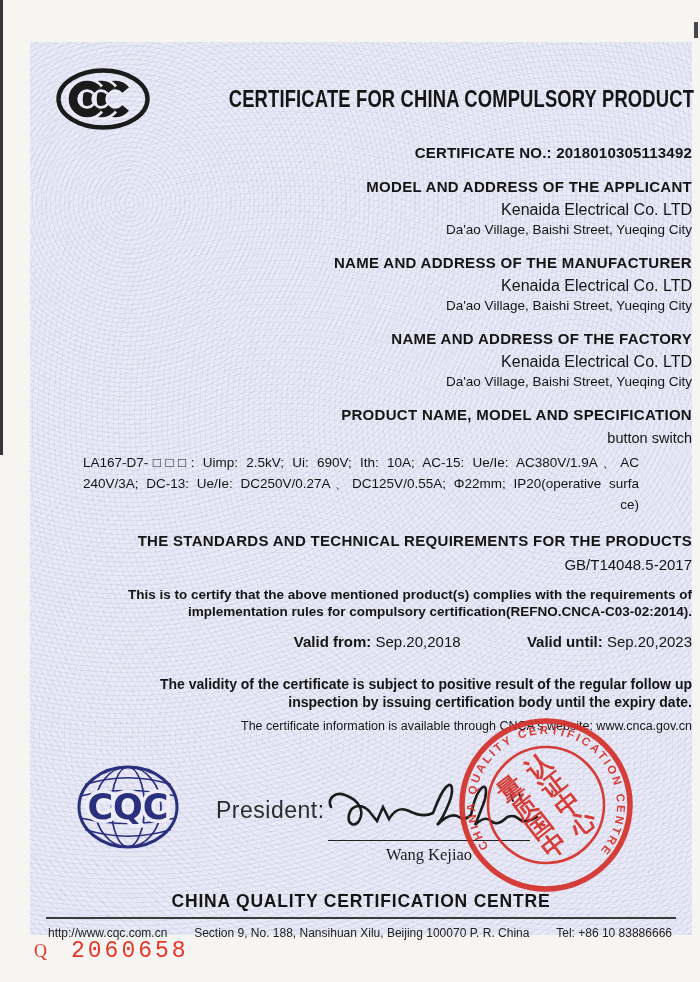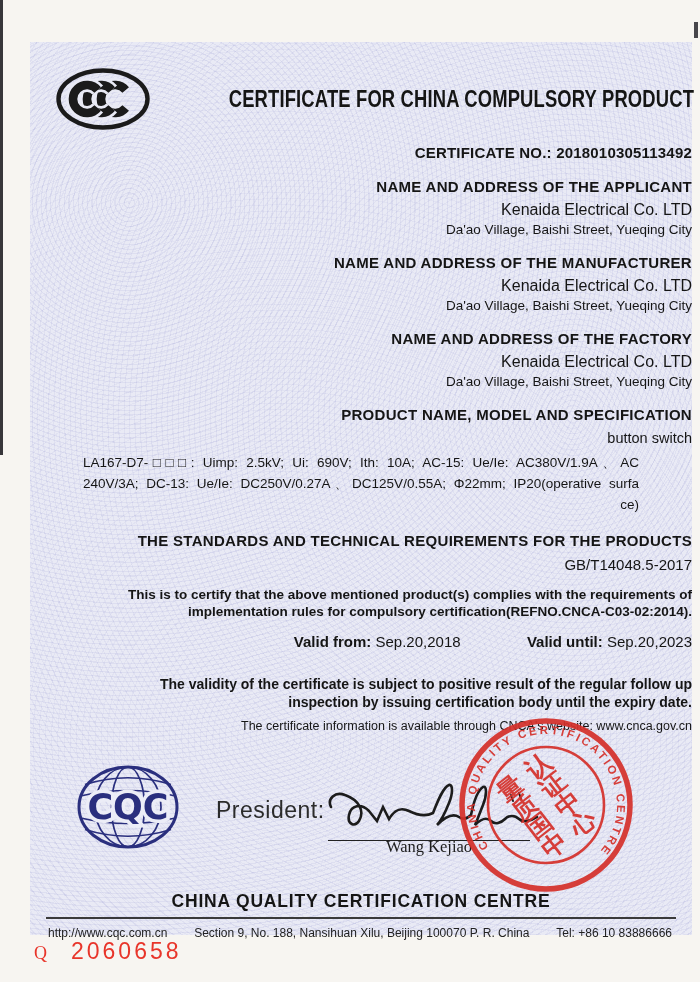--- a/index.html
+++ b/index.html
@@ -48,33 +48,33 @@
   .validrow .lbl{font-weight:700;}
   .validrow .gap{display:inline-block;width:58px;}
   .followup{margin-top:26px;font-size:14px;font-weight:700;line-height:17.5px;}
   .cnca{margin-top:8px;font-size:12.5px;}
 
   .sign-area{position:relative;height:155px;margin-top:0;}
   .cqc-logo{position:absolute;left:45px;top:30px;width:106px;height:88px;}
   .president-label{position:absolute;left:186px;top:64px;font-size:23px;color:#2b2b2b;letter-spacing:.5px;}
   .signature{position:absolute;left:295px;top:40px;width:218px;height:70px;}
   .sig-line{position:absolute;left:298px;top:107px;width:202px;height:0;border-top:1.6px solid #222;}
-  .president-name{position:absolute;left:298px;top:104px;width:202px;text-align:center;
+  .president-name{position:absolute;left:298px;top:112px;width:202px;text-align:center;
     font-family:"Liberation Serif","DejaVu Serif",serif;font-size:16.5px;color:#1c1c1c;}
   .seal{position:absolute;left:427px;top:-17px;width:178px;height:178px;opacity:.92;}
 
   .footer-org{margin-top:3px;text-align:center;font-size:17.5px;font-weight:700;letter-spacing:.8px;}
   .footer-rule{width:630px;margin:5px auto 0;border-top:2px solid #3a3a3a;}
   .footer-row{display:flex;justify-content:space-between;align-items:baseline;
     padding:7px 20px 0 18px;font-size:12px;color:#222;}
   .footer-row .mid{flex:1;text-align:center;padding:0 8px;}
 
   .serial{position:absolute;left:34px;top:938px;display:flex;align-items:baseline;color:#e8352a;}
   .serial .q{font-family:"Liberation Serif","DejaVu Serif",serif;font-size:18px;}
-  .serial .num{margin-left:24px;font-family:Liberation Sans, sans-serif;
+  .serial .num{margin-left:24px;font-family:Liberation Mono, monospace;
     font-size:23px;letter-spacing:3px;}
 </style>
 </head>
 <body>
 
 <div class="scan-edge-left"></div>
 <div class="scan-mark-tr"></div>
 
 <div class="cert">
 
@@ -92,21 +92,21 @@
       <span class="squeeze">CERTIFICATE FOR CHINA COMPULSORY PRODUCT CERTIFICATION</span>
     </div>
   </div>
 
   <div class="certno center">
     <span>CERTIFICATE NO.:</span>
     <span> </span>
     <span>2018010305113492</span>
   </div>
 
-  <div class="sec-heading center">NAME AND ADDRESS OF THE APPLICANT</div>
+  <div class="sec-heading center">MODEL AND ADDRESS OF THE APPLICANT</div>
   <div class="company center">Kenaida Electrical Co. LTD</div>
   <div class="address center">Da'ao Village, Baishi Street, Yueqing City</div>
 
   <div class="sec-heading center">NAME AND ADDRESS OF THE MANUFACTURER</div>
   <div class="company center">Kenaida Electrical Co. LTD</div>
   <div class="address center">Da'ao Village, Baishi Street, Yueqing City</div>
 
   <div class="sec-heading center">NAME AND ADDRESS OF THE FACTORY</div>
   <div class="company center">Kenaida Electrical Co. LTD</div>
   <div class="address center">Da'ao Village, Baishi Street, Yueqing City</div>

